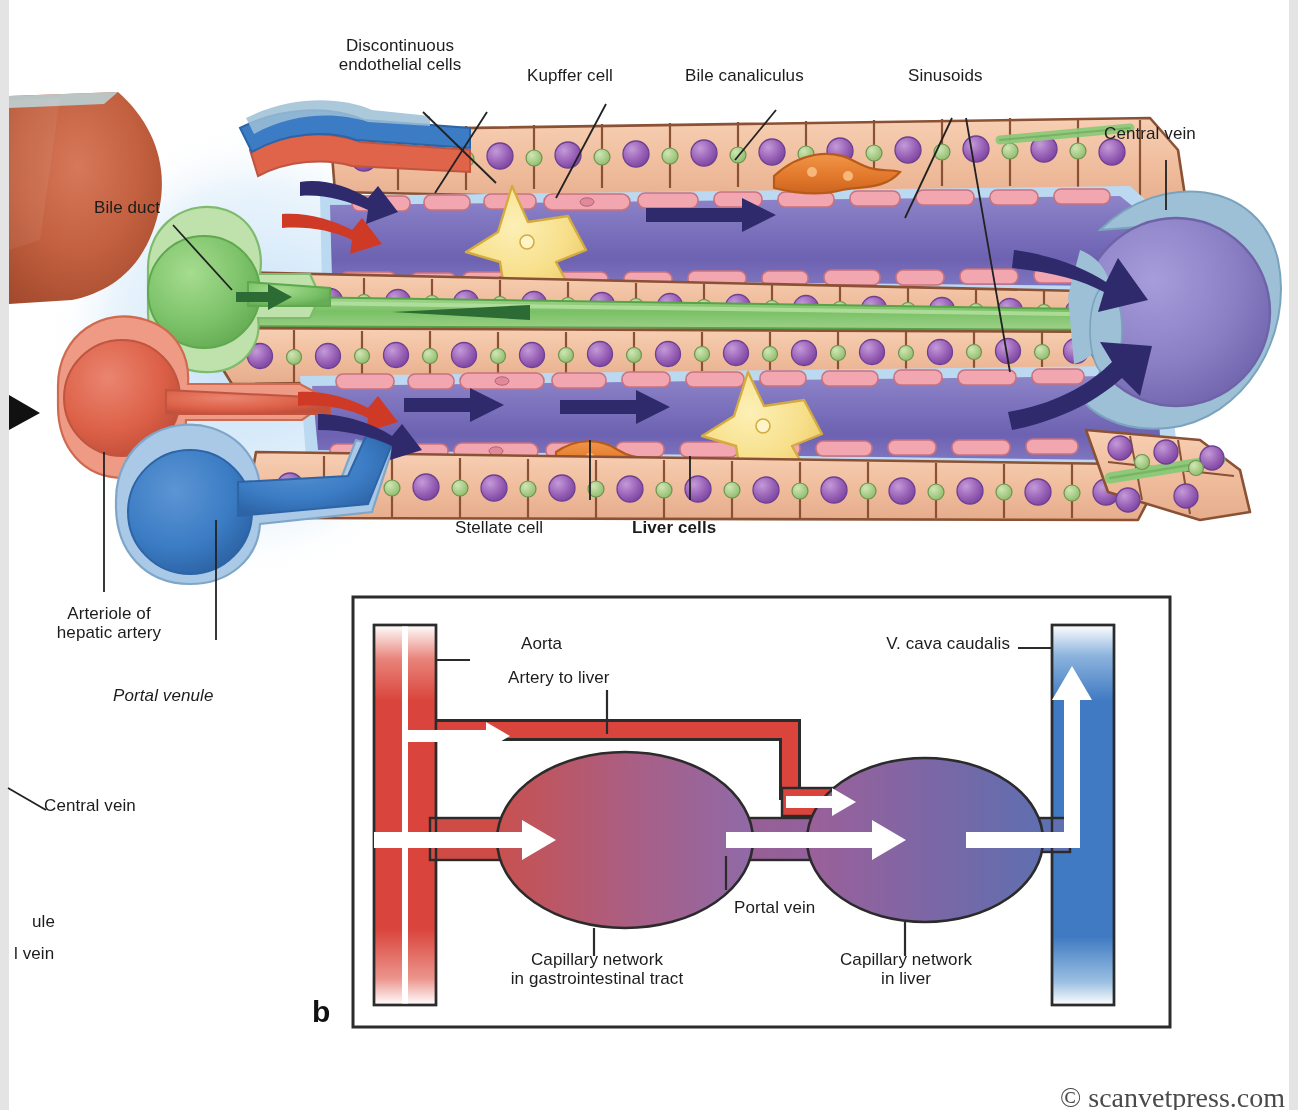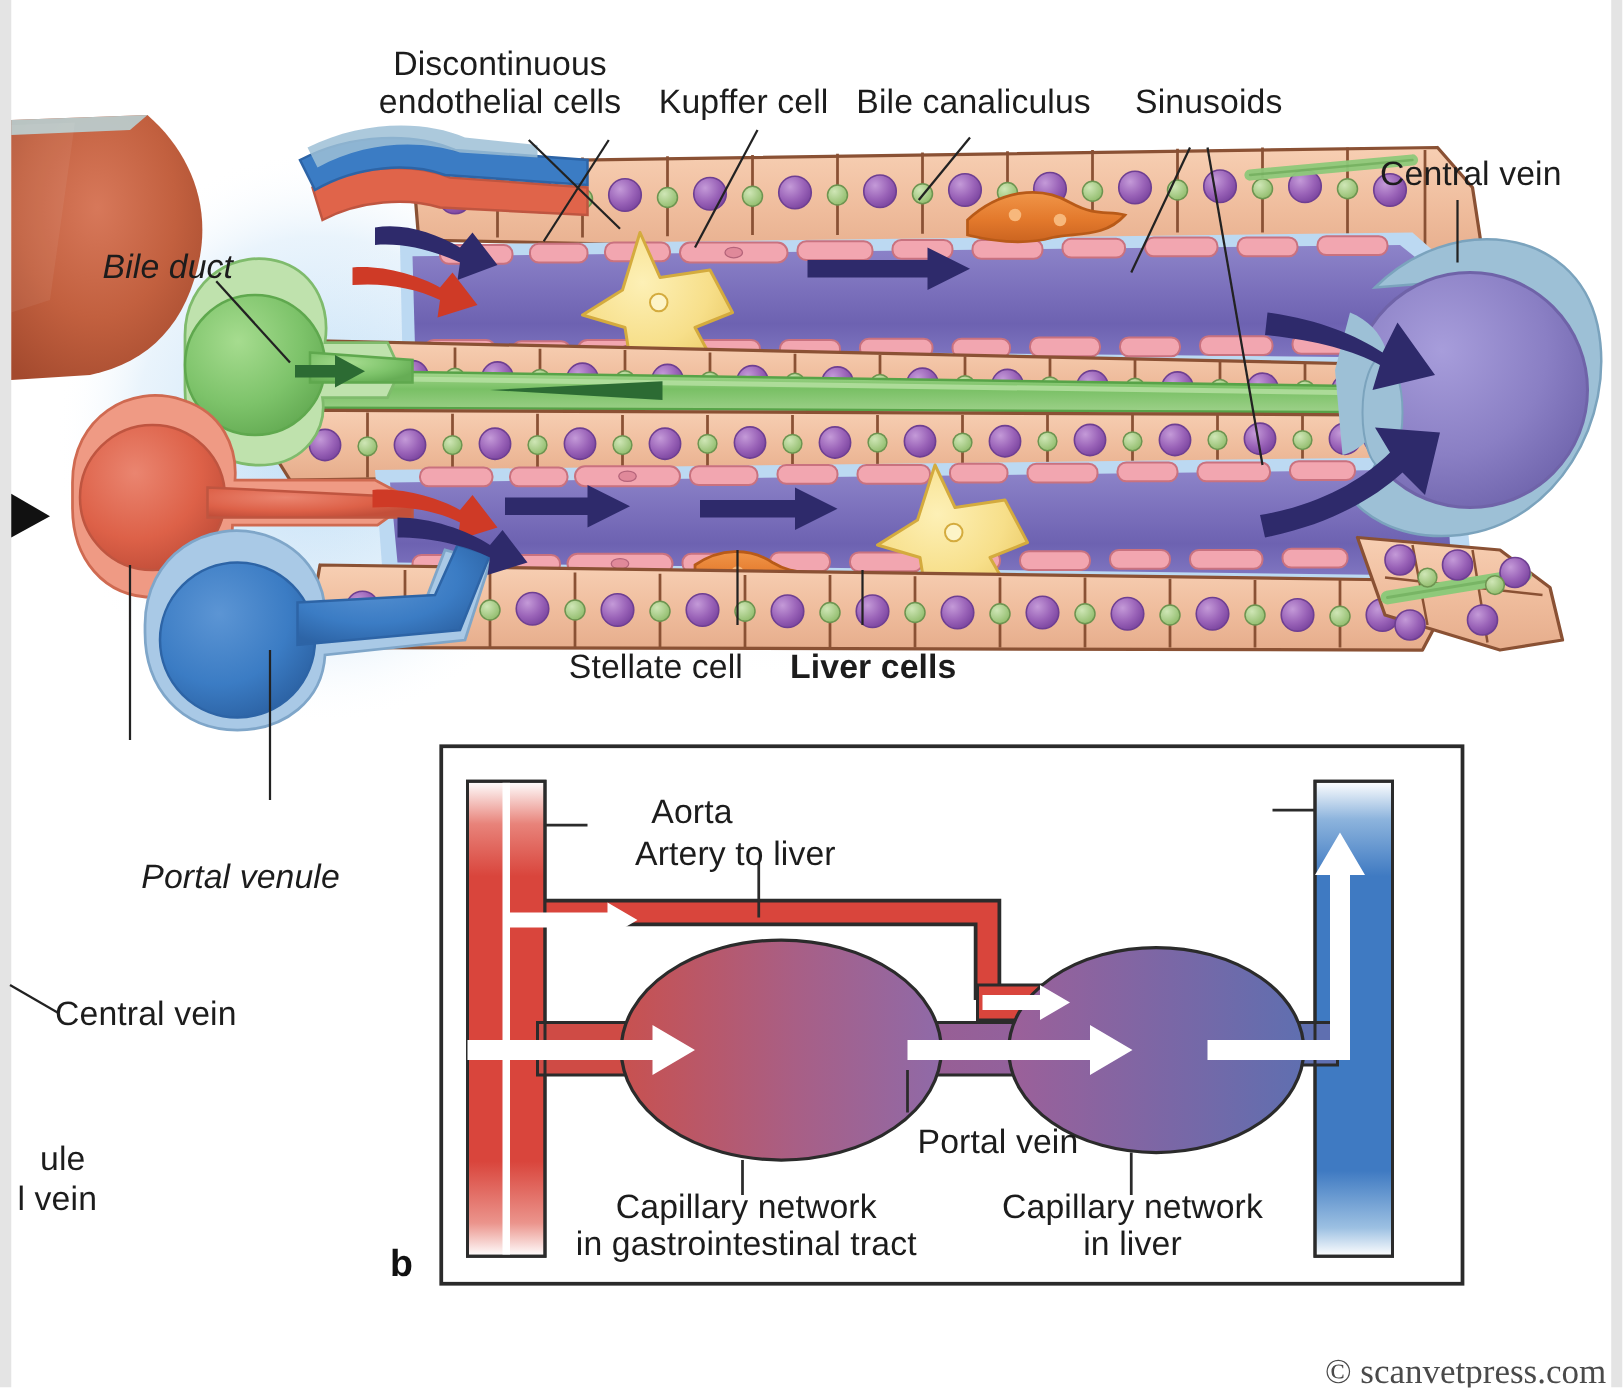--- a/index.html
+++ b/index.html
@@ -11,21 +11,21 @@
   }
   #stage{position:absolute;inset:0;background:#ffffff;}
 
   
   .gutter{position:absolute;top:0;bottom:0;width:9px;background:#e4e4e4;}
   .gutter.l{left:0;} .gutter.r{right:0;}
 
   
   .lbl{
     position:absolute;
-    font-size:27px;
+    font-size:17px;
     line-height:1.12;
     letter-spacing:.1px;
     color:#1c1c1c;
     white-space:pre;
     font-family:"Liberation Sans","DejaVu Sans",sans-serif;
   }
   .lbl.c{text-align:center;}
   .lbl.r{text-align:right;}
   .panel-letter{
     position:absolute;font-size:30px;font-weight:bold;color:#111;
@@ -515,22 +515,24 @@
 endothelial cells</div>
 
   <div class="lbl" style="left:527px;top:66px;">Kupffer cell</div>
 
   <div class="lbl" style="left:685px;top:66px;">Bile canaliculus</div>
 
   <div class="lbl" style="left:908px;top:66px;">Sinusoids</div>
 
   <div class="lbl" style="left:1104px;top:124px;">Central vein</div>
 
-  <div class="lbl" style="left:82px;top:198px;font-style:italic;">Bile duct</div>
-
+  <div class="lbl" style="left:94px;top:198px;">Bile duct</div>
+
+  <div class="lbl c" style="left:14px;top:604px;width:190px;">Arteriole of
+hepatic artery</div>
 
   <div class="lbl" style="left:113px;top:686px;font-style:italic;">Portal venule</div>
 
   <div class="lbl" style="left:455px;top:518px;">Stellate cell</div>
 
   <div class="lbl" style="left:632px;top:518px;font-weight:bold;">Liver cells</div>
 
   <div class="lbl" style="left:44px;top:796px;">Central vein</div>
 
   <div class="lbl" style="left:32px;top:912px;">ule</div>
@@ -613,20 +615,21 @@
       <path d="M905,922 L905,956"></path>
     </g>
   </svg>
 
   <div class="panel-letter" style="left:312px;top:995px;">b</div>
 
   <div class="lbl" style="left:478px;top:634px;margin-left:43px;">Aorta</div>
 
   <div class="lbl" style="left:508px;top:668px;">Artery to liver</div>
 
+  <div class="lbl r" style="left:778px;top:634px;width:232px;">V. cava caudalis</div>
 
   <div class="lbl" style="left:690px;top:898px;margin-left:44px;">Portal vein</div>
 
   <div class="lbl c" style="left:452px;top:950px;width:290px;">Capillary network
 in gastrointestinal tract</div>
 
   <div class="lbl c" style="left:790px;top:950px;width:232px;">Capillary network
 in liver</div>
 
   <div class="credit" style="left:1060px;top:1082px;">© scanvetpress.com</div>

